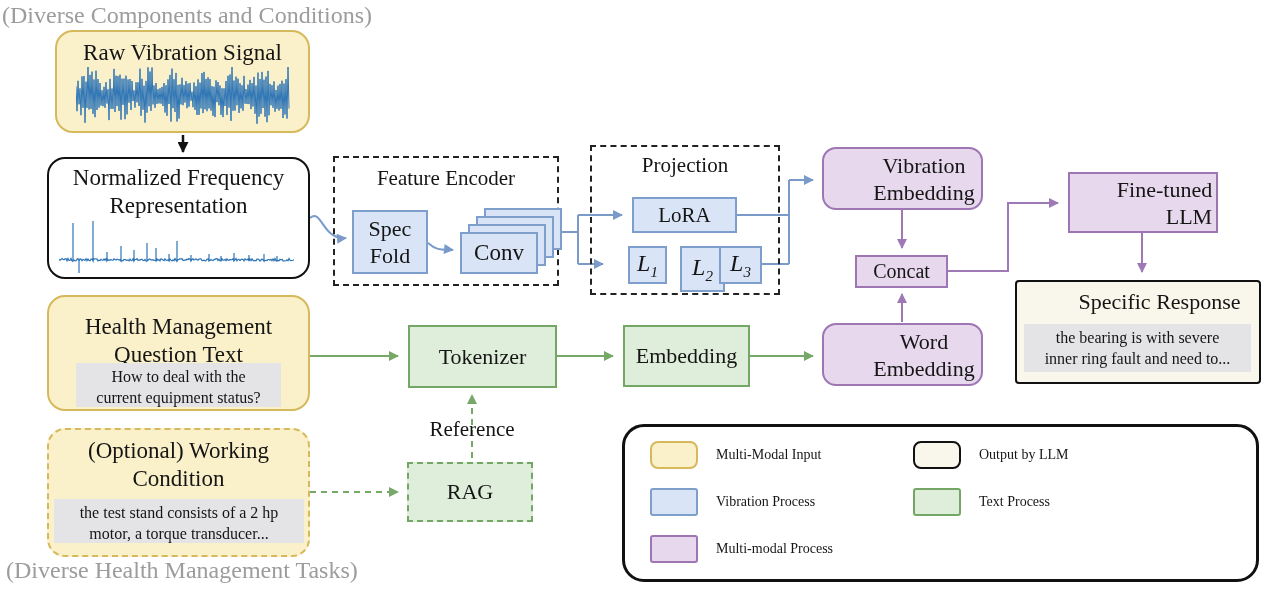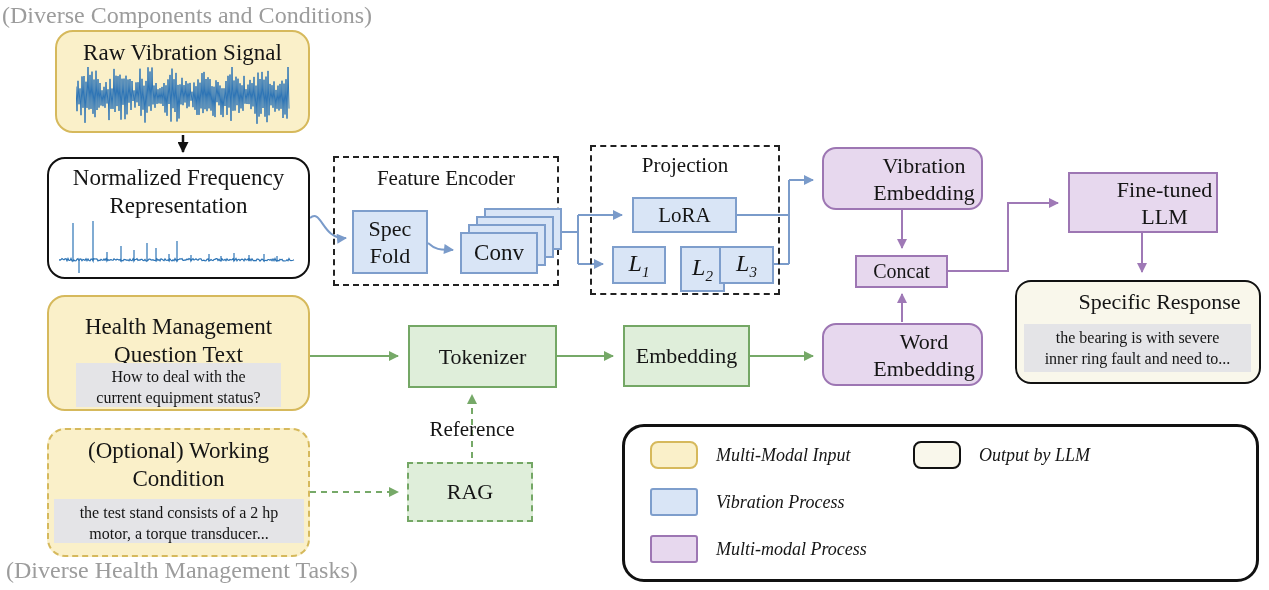--- a/index.html
+++ b/index.html
@@ -4,39 +4,39 @@
 <style>
   html,body{margin:0;padding:0;background:#fff;}
   #canvas{position:relative;width:1269px;height:590px;background:#fff;overflow:hidden;
     font-family:"Liberation Serif","DejaVu Serif",serif;color:#151515;}
   .abs{position:absolute;}
   .caption{font-size:24px;color:var(--caption);}
   .box{position:absolute;box-sizing:border-box;text-align:center;}
   .yellow{background:var(--yellow-fill);border:2px solid var(--yellow-border);border-radius:18px;}
   .yellow-dashed{background:var(--yellow-fill);border:2px dashed var(--yellow-border);border-radius:18px;}
   .blackbox{background:#fff;border:2.5px solid #111;border-radius:18px;}
-  .creambox{background:var(--cream-fill);border:2.5px solid #111;border-radius:16px;}
+  .creambox{background:var(--cream-fill);border:2.5px solid #111;border-radius:4px;}
   .bluebox{background:var(--blue-fill);border:2px solid var(--blue-border);}
   .purplebox{background:var(--purple-fill);border:2px solid var(--purple-border);}
   .purplebox.rounded{border-radius:14px;}
   .greenbox{background:var(--green-fill);border:2px solid var(--green-border);}
   .green-dashed{background:var(--green-fill);border:2px dashed var(--green-border);}
   .dashedframe{position:absolute;box-sizing:border-box;border:2.5px dashed #222;background:transparent;}
   .title23{font-size:23px;line-height:28px;}
   .title22{font-size:22px;line-height:27px;padding-left:43px;}
   .title21{font-size:21px;}
   .graybody{position:absolute;background:var(--gray-box);font-size:16px;line-height:21px;
     white-space:pre-line;text-align:center;box-sizing:border-box;padding:3px 8px;}
   .center-vert{display:flex;align-items:center;justify-content:center;}
   .lbox{font-size:24px;font-style:italic;}
   .lbox sub{font-size:15px;font-style:italic;}
   #legend{position:absolute;left:622px;top:424px;width:637px;height:158px;box-sizing:border-box;
     border:3px solid #111;border-radius:22px;background:#fff;}
   .legend-item{position:absolute;display:flex;align-items:center;}
-  .legend-label{font-size:18px;line-height:28px;margin-left:18px;font-style:italic;}
+  .legend-label{font-size:14px;line-height:28px;margin-left:18px;}
   .swatch{display:inline-block;width:48px;height:28px;box-sizing:border-box;}
   .sw-yellow{background:var(--yellow-fill);border:2px solid var(--yellow-border);border-radius:8px;}
   .sw-blue{background:var(--blue-fill);border:2px solid var(--blue-border);border-radius:3px;}
   .sw-purple{background:var(--purple-fill);border:2px solid var(--purple-border);border-radius:3px;}
   .sw-cream{background:var(--cream-fill);border:2.5px solid #111;border-radius:8px;}
   .sw-green{background:var(--green-fill);border:2px solid var(--green-border);border-radius:3px;}
   svg.layer{position:absolute;left:0;top:0;pointer-events:none;}
 </style>
 </head>
 <body>
@@ -117,45 +117,45 @@
   <div class="box bluebox center-vert" style="left:460px;top:232px;width:78px;height:42px;font-size:23px;text-align:right;">
     <span>Conv</span>
   </div>
 
   <div class="dashedframe" style="left:590px;top:145px;width:190px;height:150px;">
     <div class="title21" style="text-align:center;margin-top:6px;">Projection</div>
   </div>
   <div class="box bluebox center-vert" style="left:632px;top:197px;width:105px;height:36px;font-size:21px;">
     <span>LoRA</span>
   </div>
-  <div class="box bluebox center-vert lbox" style="left:612px;top:246px;width:54px;height:38px;">
+  <div class="box bluebox center-vert lbox" style="left:628px;top:246px;width:39px;height:38px;">
     <span><span>L</span><sub>1</sub></span>
   </div>
   <div class="box bluebox center-vert lbox" style="left:680px;top:246px;width:45px;height:46px;">
     <span><span>L</span><sub>2</sub></span>
   </div>
-  <div class="box bluebox center-vert lbox" style="left:719px;top:246px;width:55px;height:38px;">
+  <div class="box bluebox center-vert lbox" style="left:719px;top:246px;width:43px;height:38px;">
     <span><span>L</span><sub>3</sub></span>
   </div>
 
   <div class="box purplebox rounded center-vert title22" style="left:822px;top:147px;width:161px;height:63px;">
     <div>
       <span style="display:block;">Vibration</span>
       <span style="display:block;">Embedding</span>
     </div>
   </div>
 
   <div class="box purplebox center-vert" style="left:855px;top:255px;width:93px;height:33px;font-size:20px;">
     <span>Concat</span>
   </div>
 
   <div class="box purplebox center-vert title22" style="left:1068px;top:172px;width:150px;height:61px;">
     <div>
       <span style="display:block;">Fine-tuned</span>
-      <span style="display:block;">LLM</span>
+      <span style="display:block;text-align:right;">LLM</span>
     </div>
   </div>
 
   <div class="box creambox" style="left:1015px;top:280px;width:246px;height:104px;">
     <div class="title22" style="margin-top:6px;">Specific Response</div>
     <div class="graybody" style="left:7px;top:42px;width:227px;height:48px;">the bearing is with severe
 inner ring fault and need to...</div>
   </div>
 
   <div class="box yellow" style="left:47px;top:295px;width:263px;height:116px;">
@@ -207,15 +207,19 @@
       <span class="legend-label">Multi-modal Process</span>
     </div>
     <div class="legend-item" style="left:25px;top:61px;">
       <span class="swatch sw-blue"></span>
       <span class="legend-label">Vibration Process</span>
     </div>
     <div class="legend-item" style="left:288px;top:14px;">
       <span class="swatch sw-cream"></span>
       <span class="legend-label">Output by LLM</span>
     </div>
+    <div class="legend-item" style="left:288px;top:61px;">
+      <span class="swatch sw-green"></span>
+      <span class="legend-label">Text Process</span>
+    </div>
   </div>
 
 </div>
 
 </body></html>

